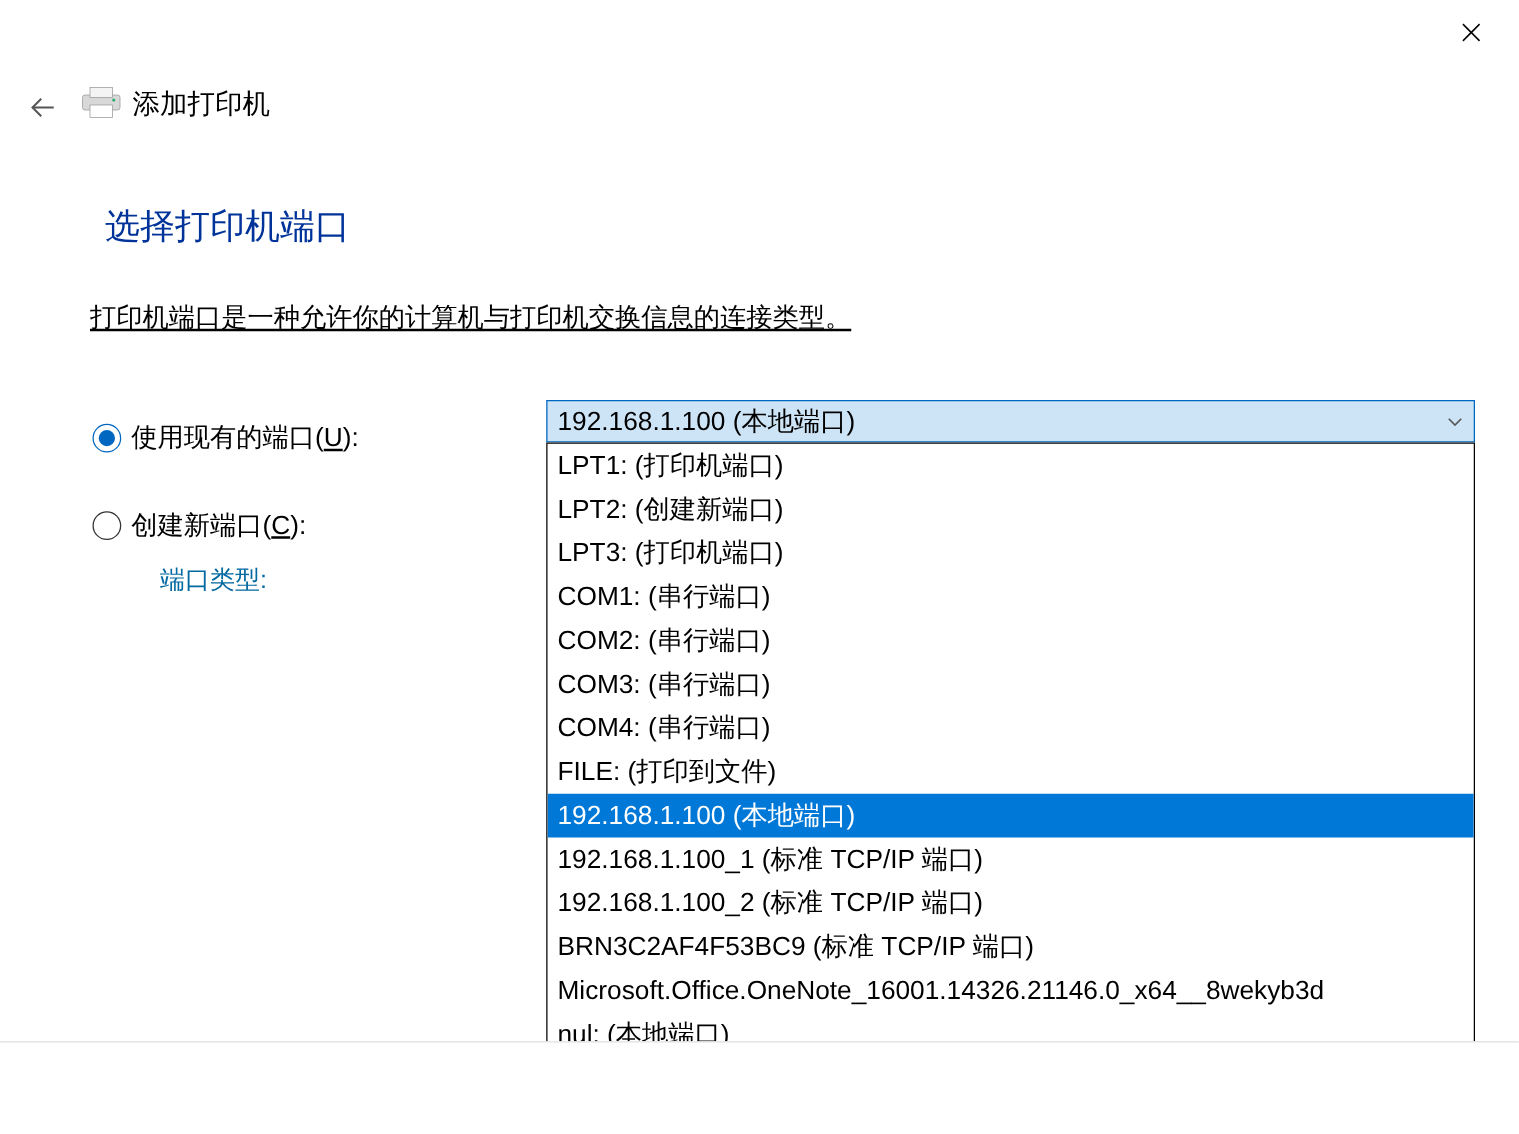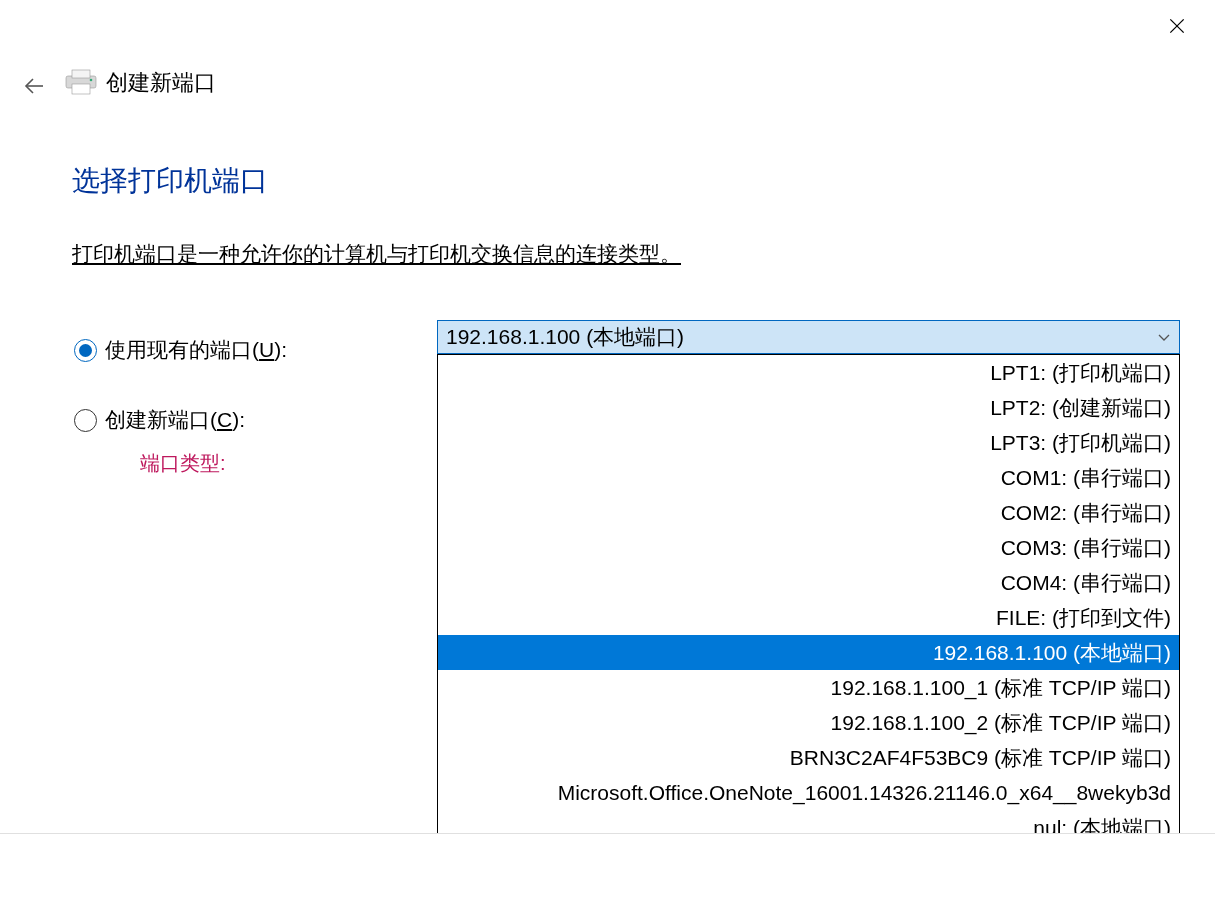--- a/index.html
+++ b/index.html
@@ -52,21 +52,21 @@
       position: absolute;
       top: 68px;
       left: 106px;
       font-size: 22px;
       color: #000;
     }
     
     .section-title {
       position: absolute;
       top: 162px;
-      left: 72px;
+      left: 84px;
       font-size: 28px;
       color: #003399;
       font-weight: 400;
     }
     
     .description {
       position: absolute;
       top: 240px;
       left: 72px;
       font-size: 21px;
@@ -111,24 +111,24 @@
     }
     
     .radio-label {
       font-size: 21px;
       color: #000;
     }
     .radio-label u { text-decoration: underline; }
     
     .sub-label {
       position: absolute;
-      left: 140px;
+      left: 128px;
       top: 450px;
       font-size: 20px;
-      color: #be185d;
+      color: #0369a1;
     }
     
     .combo-box {
       position: absolute;
       left: 437px;
       top: 320px;
       width: 743px;
       height: 34px;
       border: 1px solid #0067c0;
       background: #cde4f7;
@@ -158,21 +158,20 @@
       overflow: hidden;
     }
     .dropdown-item {
       padding: 2px 8px;
       font-size: 21px;
       line-height: 31px;
       color: #000;
       white-space: nowrap;
       overflow: hidden;
       cursor: pointer;
-      text-align: right;
     }
     .dropdown-item.highlighted {
       background: #0078d7;
       color: #fff;
     }
     
     .bottom-bar {
       position: absolute;
       left: 0;
       right: 0;
@@ -199,21 +198,21 @@
   </svg>
 </div>
 
 <svg class="printer-icon" viewBox="0 0 34 28">
   <rect x="2" y="8" width="30" height="12" rx="2" fill="#d8d8d8" stroke="#999" stroke-width="0.6"></rect>
   <rect x="8" y="2" width="18" height="8" fill="#f4f4f4" stroke="#999" stroke-width="0.6"></rect>
   <rect x="8" y="16" width="18" height="10" fill="#fff" stroke="#999" stroke-width="0.6"></rect>
   <circle cx="27" cy="12" r="1.3" fill="#3a7"></circle>
 </svg>
 
-<div class="header-title">创建新端口</div>
+<div class="header-title">添加打印机</div>
 
 <div class="section-title">选择打印机端口</div>
 
 <div class="description">打印机端口是一种允许你的计算机与打印机交换信息的连接类型。</div>
 
 <div class="radio-group">
   <div class="radio-row">
     <span class="radio-circle selected"></span>
     <span class="radio-label">
       <span>使用现有的端口(</span><u>U</u><span>):</span>

